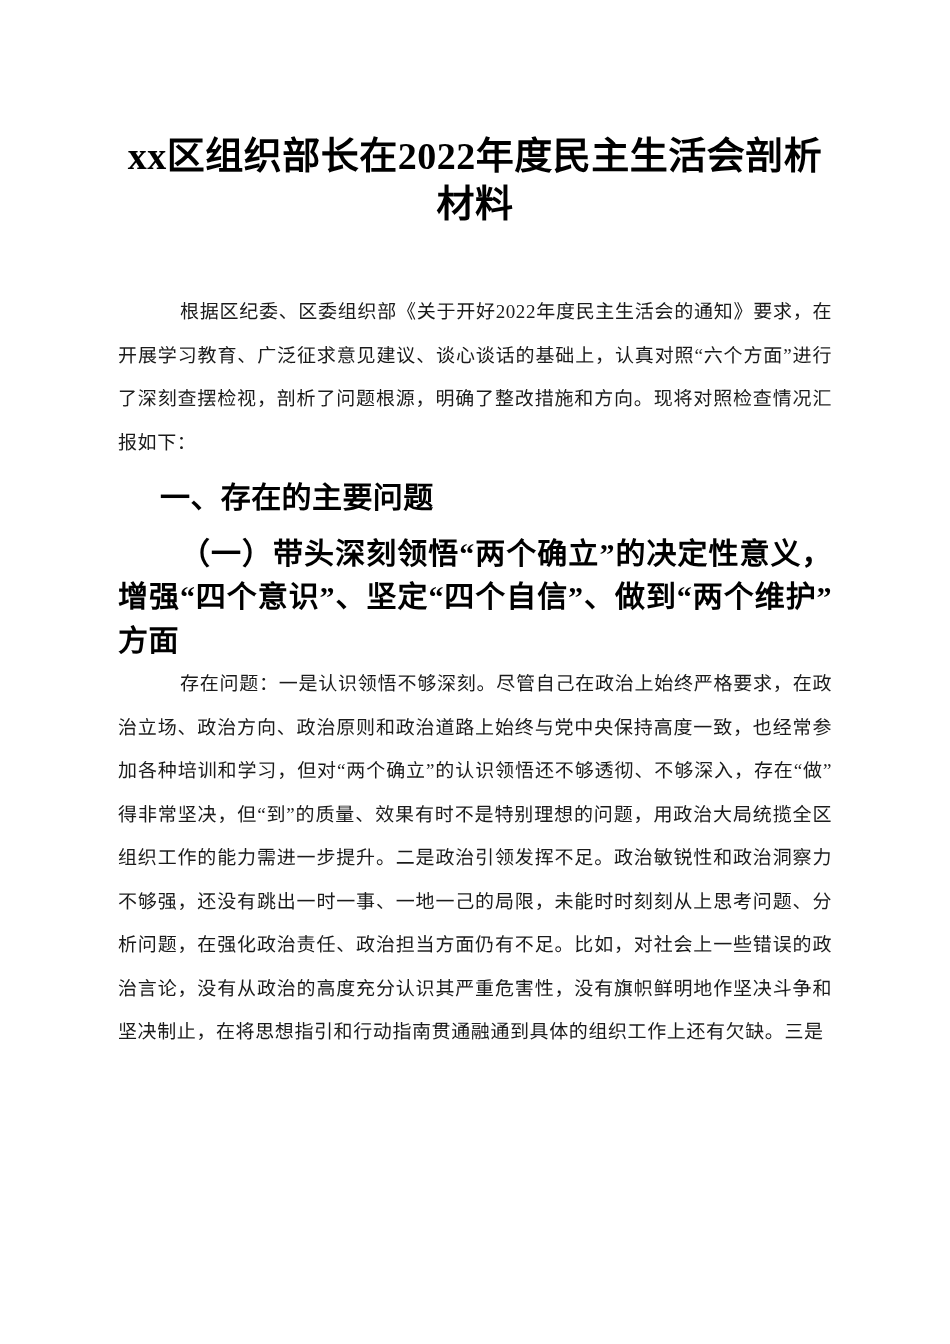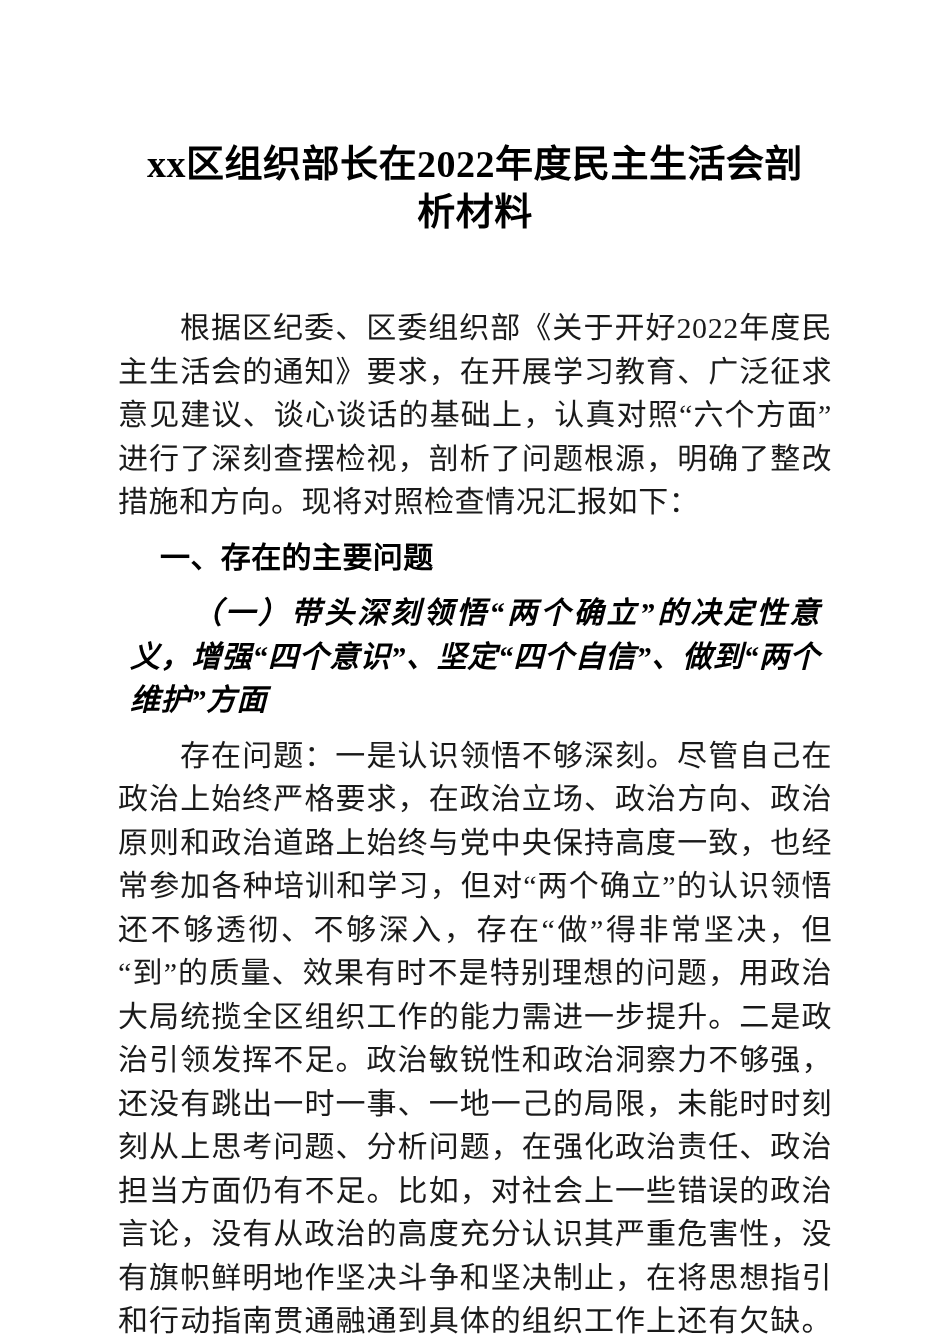--- a/index.html
+++ b/index.html
@@ -27,29 +27,29 @@
     width: 714px;
   }
 
   .doc-title {
     font-family: "Liberation Serif", "DejaVu Serif", serif;
     font-weight: bold;
     font-size: 38px;
     line-height: 48px;
     text-align: center;
     color: #000000;
-    margin: 12px;
+    margin: 4px;
     padding-top: 128px;
     letter-spacing: 0.5px;
     white-space: normal;
   }
 
   .body-p {
     font-family: "Liberation Serif", "DejaVu Serif", serif;
-    font-size: 30px;
+    font-size: 19px;
     line-height: 43.5px;
     color: #1a1a1a;
     margin: 0;
     text-align: justify;
     text-justify: inter-character;
     text-indent: 62px;
     letter-spacing: 0.6px;
     
     -webkit-font-smoothing: antialiased;
   }
@@ -66,26 +66,25 @@
     text-indent: 30px;
     letter-spacing: 0.4px;
   }
 
   .heading-2 {
     font-family: "Liberation Serif", "DejaVu Serif", serif;
     font-weight: bold;
     font-size: 30px;
     line-height: 43.5px;
     color: #000000;
-    margin: 12px;
+    margin: 0;
     text-align: justify;
     text-justify: inter-character;
     text-indent: 62px;
     letter-spacing: 0.4px;
-    font-style: italic;
   }
 </style>
 </head>
 <body>
 
 <div class="page">
   <div class="content">
 
     <h1 class="doc-title">xx区组织部长在2022年度民主生活会剖析材料</h1>
 

